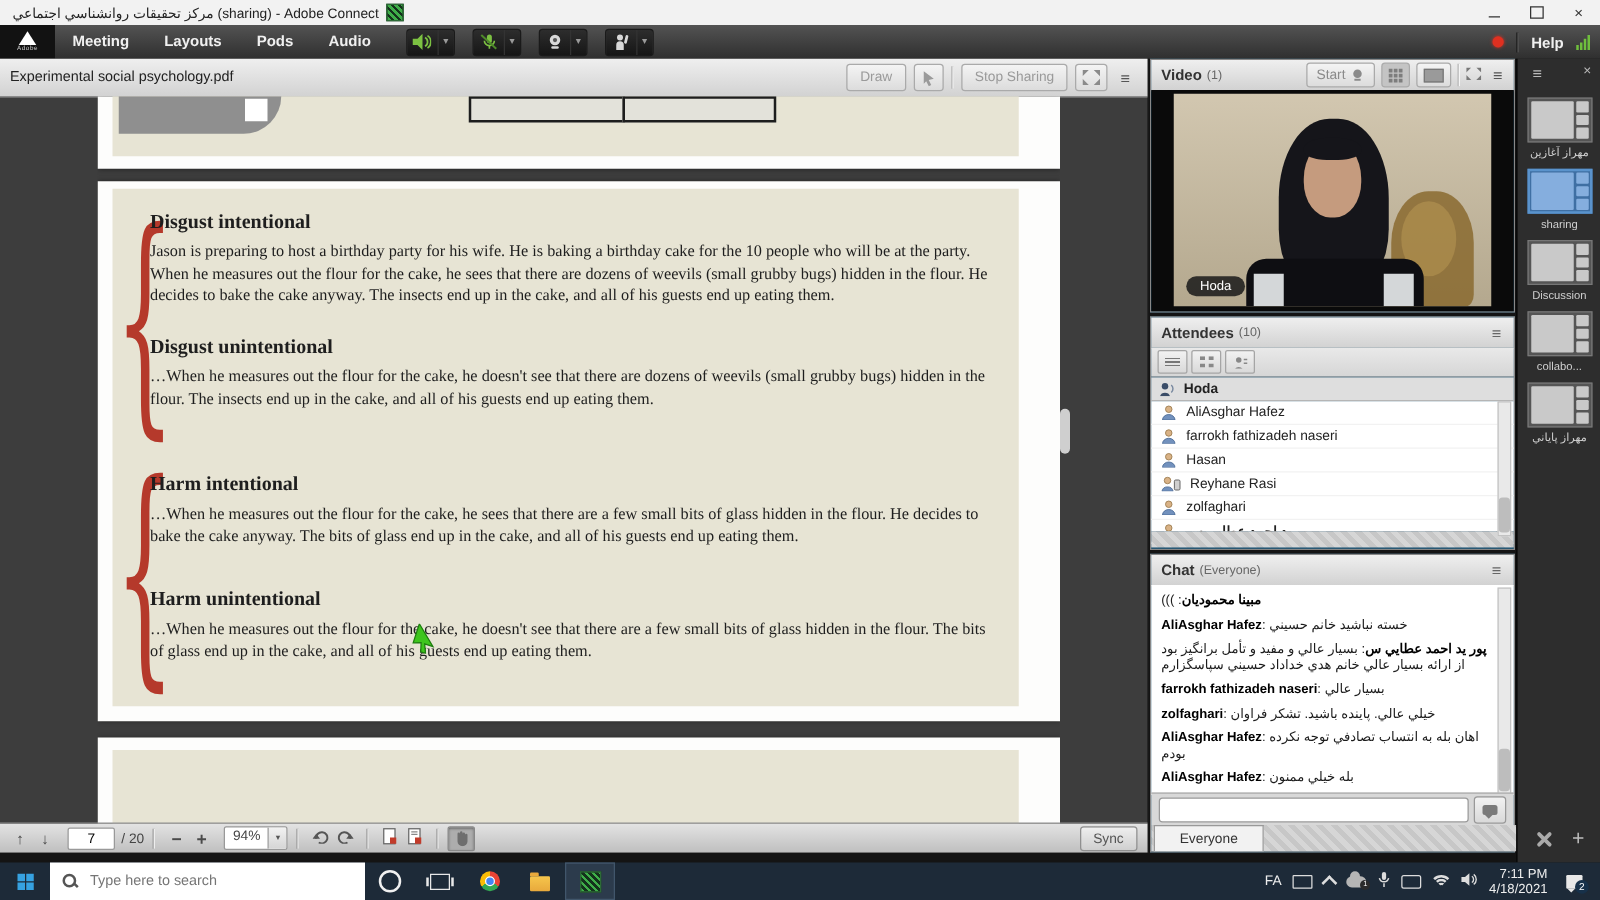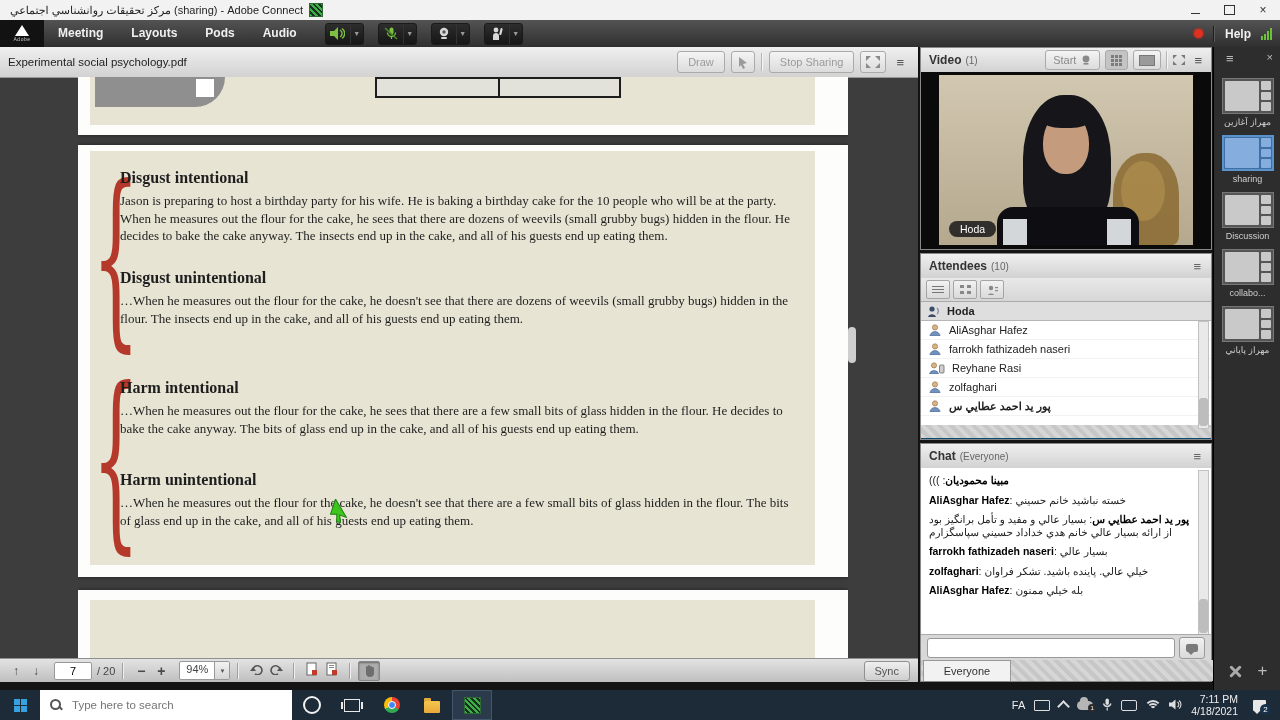--- a/index.html
+++ b/index.html
@@ -490,20 +490,27 @@
         <span>AliAsghar Hafez</span>
       </div>
       <div class="att-row">
         <svg width="13" height="12">
             <circle cx="6" cy="3.4" r="2.6" fill="#d9b286" stroke="#9c7b4f" stroke-width=".7"></circle>
             <path d="M1,12 a5,4.4 0 0 1 10,0 z" fill="#7291bd" stroke="#4a6a96" stroke-width=".7"></path>
           </svg>
         <span>farrokh fathizadeh naseri</span>
       </div>
       <div class="att-row">
+        <svg width="13" height="12">
+            <circle cx="6" cy="3.4" r="2.6" fill="#d9b286" stroke="#9c7b4f" stroke-width=".7"></circle>
+            <path d="M1,12 a5,4.4 0 0 1 10,0 z" fill="#7291bd" stroke="#4a6a96" stroke-width=".7"></path>
+          </svg>
+        <span>Hasan</span>
+      </div>
+      <div class="att-row">
         <svg width="16" height="12">
             <circle cx="5" cy="3.4" r="2.6" fill="#d9b286" stroke="#9c7b4f" stroke-width=".7"></circle>
             <path d="M0.5,12 a4.6,4.4 0 0 1 9,0 z" fill="#7291bd" stroke="#4a6a96" stroke-width=".7"></path>
             <rect x="10.5" y="3" width="4.5" height="8" rx="1" fill="#cfcfcf" stroke="#666" stroke-width=".8"></rect>
           </svg>
         <span>Reyhane Rasi</span>
       </div>
       <div class="att-row">
         <svg width="13" height="12">
             <circle cx="6" cy="3.4" r="2.6" fill="#d9b286" stroke="#9c7b4f" stroke-width=".7"></circle>
@@ -539,20 +546,23 @@
         <b>AliAsghar Hafez</b>: <span>خسته نباشيد خانم حسيني</span>
       </div>
       <div class="msg al" dir="rtl">
         <b>پور يد احمد عطايي س</b>: <span>بسيار عالي و مفيد و تأمل برانگيز بود از ارائه بسيار عالي خانم هدي خداداد حسيني سپاسگزارم</span>
       </div>
       <div class="msg">
         <b>farrokh fathizadeh naseri</b>: <span>بسيار عالي</span>
       </div>
       <div class="msg">
         <b>zolfaghari</b>: <span>خيلي عالي. پاينده باشيد. تشكر فراوان</span>
+      </div>
+      <div class="msg">
+        <b>AliAsghar Hafez</b>: <span>اهان بله به انتساب تصادفي توجه نكرده بودم</span>
       </div>
       <div class="msg">
         <b>AliAsghar Hafez</b>: <span>بله خيلي ممنون</span>
       </div>
     </div>
     <div class="vscroll" style="top:26px;height:164px;">
       <i style="bottom:2px;height:34px;"></i>
     </div>
     <div id="chat-input-row">
       <input id="chat-input" style="">

